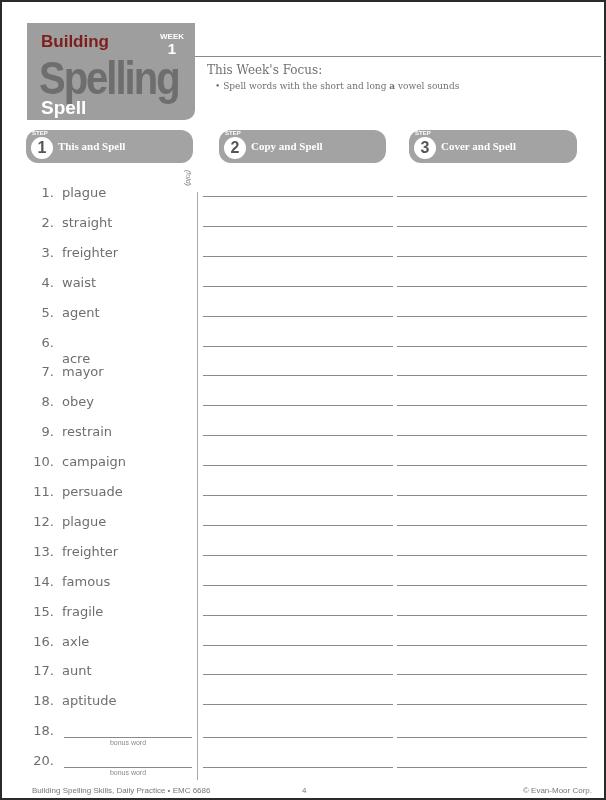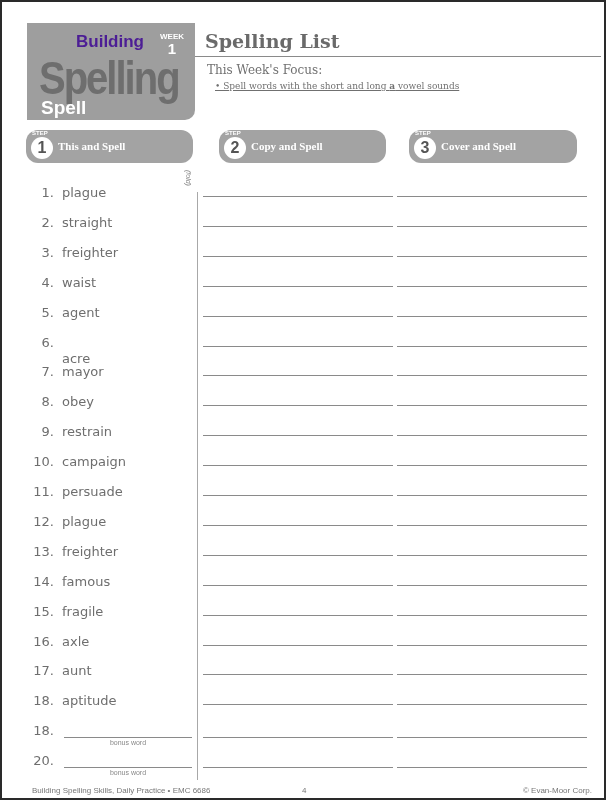--- a/index.html
+++ b/index.html
@@ -1,27 +1,27 @@
 <!DOCTYPE html>
 <html><head>
 <meta charset="utf-8">
 <style>
   html,body{margin:0;padding:0;}
   body{width:606px;height:800px;background:#fff;position:relative;overflow:hidden;font-family:"DejaVu Sans",sans-serif;color:#6a6a6a;}
   .page{position:absolute;left:0;top:0;width:602px;height:796px;border:2px solid #2a2a2a;background:#fff;}
   .logo{position:absolute;left:25px;top:21px;width:168px;height:97px;background:#9e9e9e;border-radius:0 0 10px 0;}
-  .logo .b{position:absolute;left:14px;top:9px;font:bold 17px "Liberation Sans",sans-serif;color:#4c1d95;margin-left:35px;}
+  .logo .b{position:absolute;left:14px;top:9px;font:bold 17px "Liberation Sans",sans-serif;color:#7f1d1d;}
   .logo .s{position:absolute;left:12px;top:30px;font:bold 40px "Liberation Sans",sans-serif;color:#6e6e6e;letter-spacing:-2px;transform:scaleY(1.15);transform-origin:top left;}
   .logo .k{position:absolute;left:14px;top:74px;font:bold 19px "Liberation Sans",sans-serif;color:#fff;}
   .logo .wk{position:absolute;left:132px;top:9px;font:bold 8px "Liberation Sans",sans-serif;color:#fff;text-align:center;width:26px;}
   .logo .wn{position:absolute;left:132px;top:17px;font:bold 15px "Liberation Sans",sans-serif;color:#fff;text-align:center;width:26px;}
   .title{position:absolute;left:203px;top:28px;font:bold 19px "DejaVu Serif",serif;color:#6a6a6a;}
   .rule{position:absolute;left:193px;top:54px;width:406px;height:1px;background:#8a8a8a;}
   .focus{position:absolute;left:205px;top:61px;font:12px "DejaVu Serif",serif;color:#707070;}
-  .bullet{position:absolute;left:213px;top:79px;font:9px "DejaVu Serif",serif;color:#707070;text-decoration:underline;}
+  .bullet{position:absolute;left:213px;top:79px;font:9px "DejaVu Serif",serif;color:#707070;}
   .bullet b{font-weight:bold;}
   .step{position:absolute;top:128px;height:33px;background:#a3a3a3;border-radius:12px;}
   .step .num{position:absolute;left:5px;top:7px;width:22px;height:22px;border-radius:50%;background:#fff;color:#555;font:bold 16px "Liberation Sans",sans-serif;text-align:center;line-height:22px;}
   .step .sm{position:absolute;left:6px;top:0px;font:bold 6px "Liberation Sans",sans-serif;color:#fff;}
   .step .lbl{position:absolute;left:32px;top:10px;font:bold 11px "Liberation Serif",serif;color:#fff;}
   .fold{position:absolute;left:190px;top:168px;font:italic 7px "Liberation Sans",sans-serif;color:#888;transform:rotate(90deg);transform-origin:left top;}
   .vline{position:absolute;left:195px;top:190px;width:1px;height:588px;background:#a8a8a8;}
   .row{position:absolute;left:0;width:606px;height:30px;}
   .row .n{position:absolute;left:24px;width:28px;text-align:right;font:13px "DejaVu Sans",sans-serif;color:#6e6e6e;}
   .row .w{position:absolute;left:60px;font:13px "DejaVu Sans",sans-serif;color:#6e6e6e;}
@@ -36,21 +36,20 @@
 
 <div class="page">
   <div class="logo">
     <div class="b">Building</div>
     <div class="s">Spelling</div>
     <div class="k">Spell</div>
     <div class="wk">WEEK</div>
     <div class="wn">1</div>
   </div>
 
-  <div class="title">Spelling List</div>
   <div class="rule"></div>
   <div class="focus">This Week's Focus:</div>
   <div class="bullet"><span>• Spell words with the short and long </span><b>a</b><span> vowel sounds</span></div>
 
   <div class="step" style="left:24px;width:167px;">
     <span class="num">1</span>
     <span class="sm">STEP</span>
     <span class="lbl">This and Spell</span>
   </div>
   <div class="step" style="left:217px;width:167px;">

